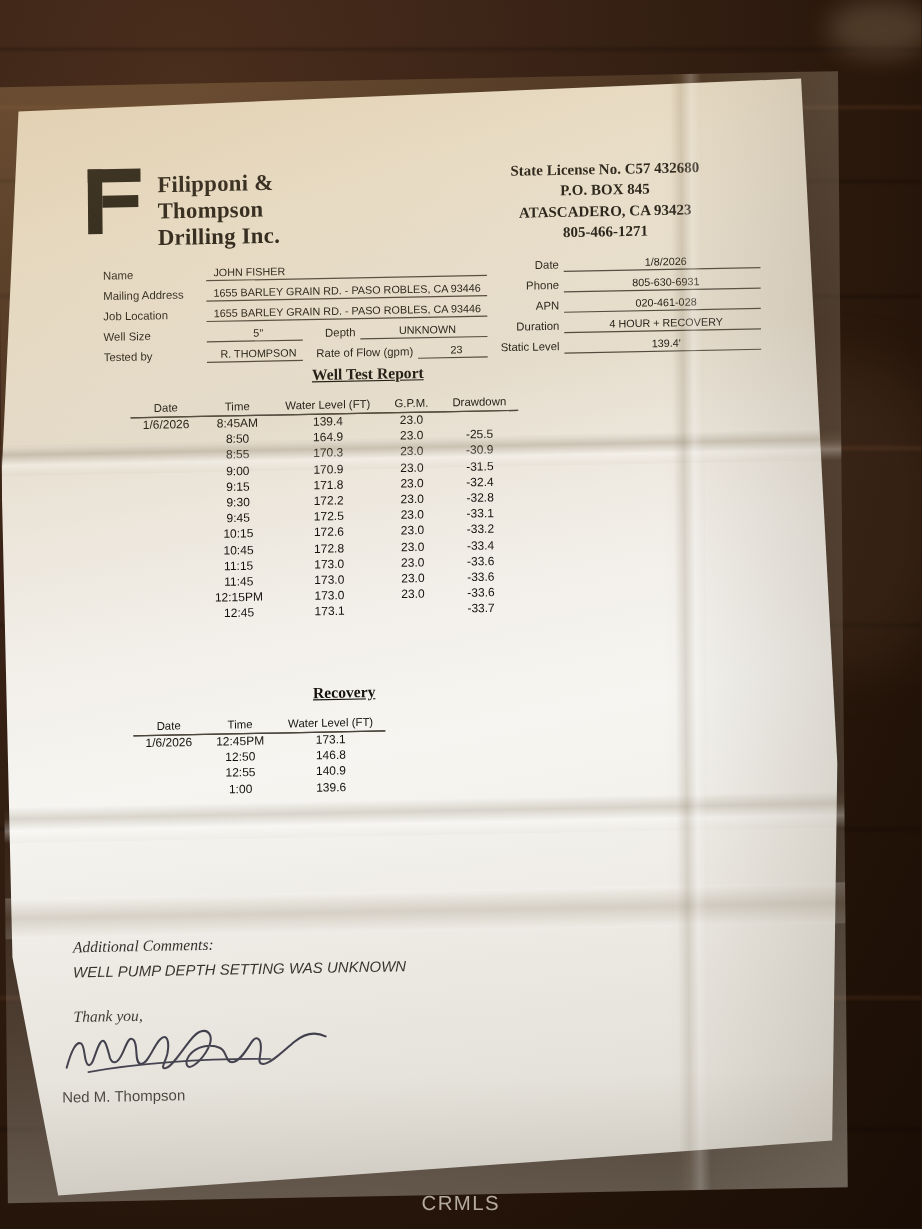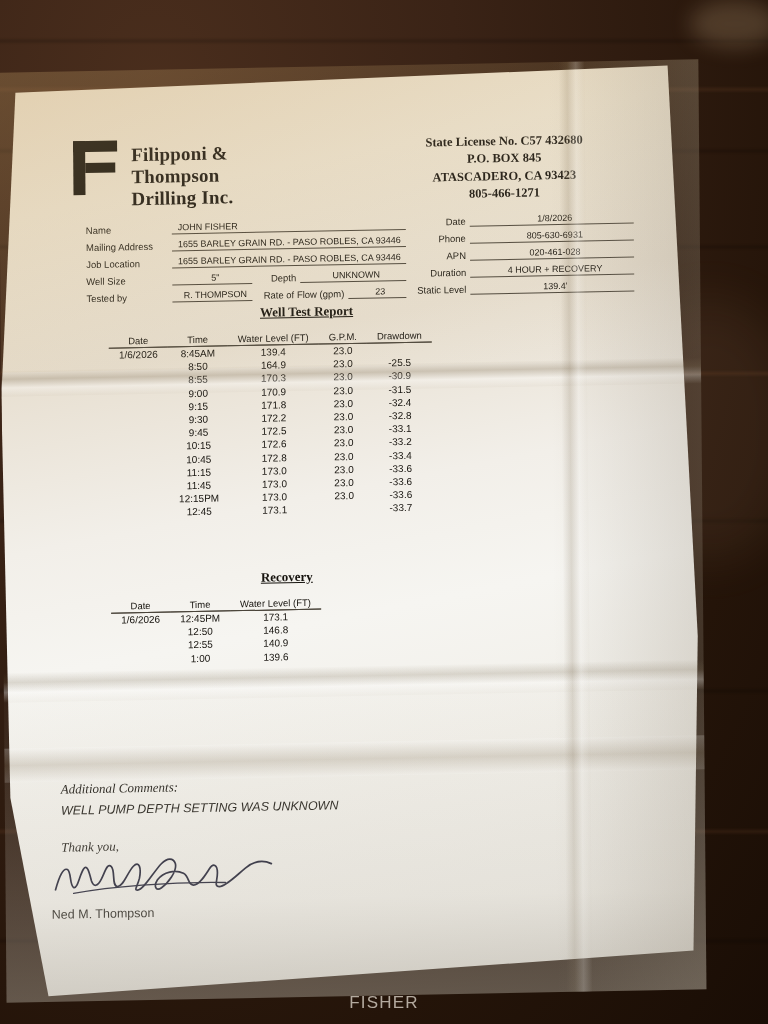--- a/index.html
+++ b/index.html
@@ -494,14 +494,14 @@
 
     <div class="fold fold-h1"></div>
     <div class="fold fold-h2"></div>
     <div class="fold fold-h3"></div>
     <div class="fold fold-v1"></div>
     <div class="shade-top"></div>
     <div class="shade-bottom"></div>
     <div class="shade-right"></div>
   </div>
 
-  <div class="watermark">FISHER</div>
+  <div class="watermark">CRMLS</div>
 </div>
 
 </body></html>

